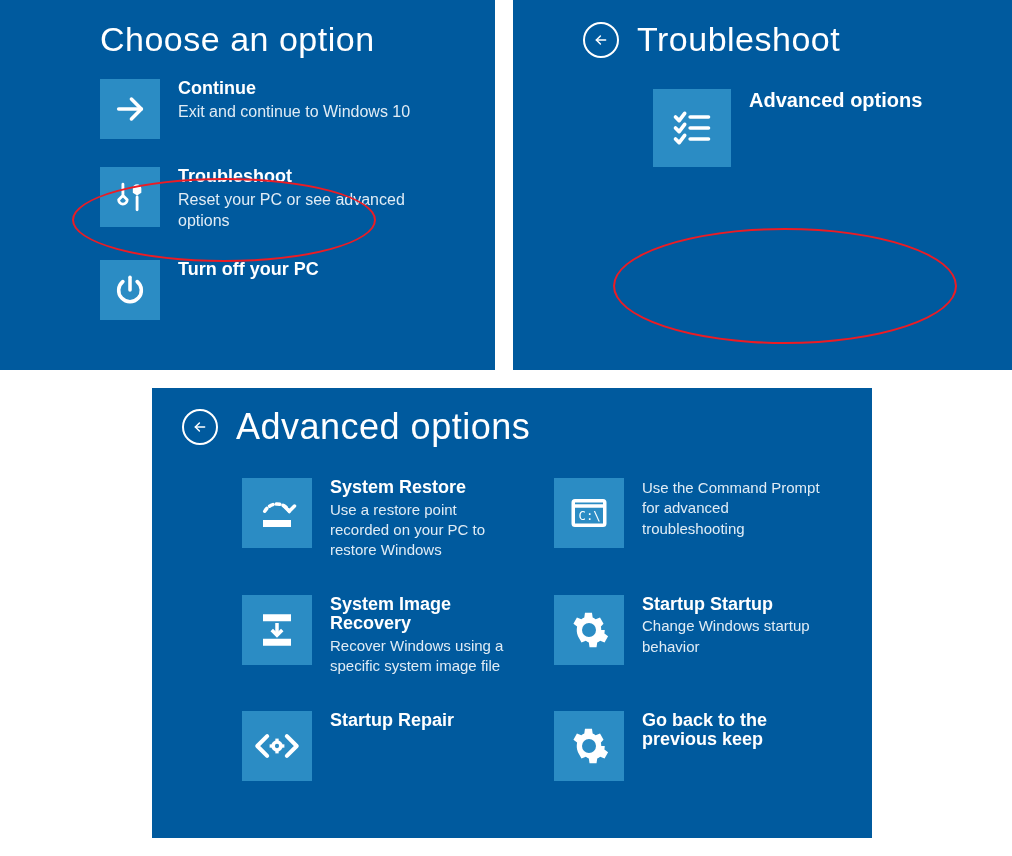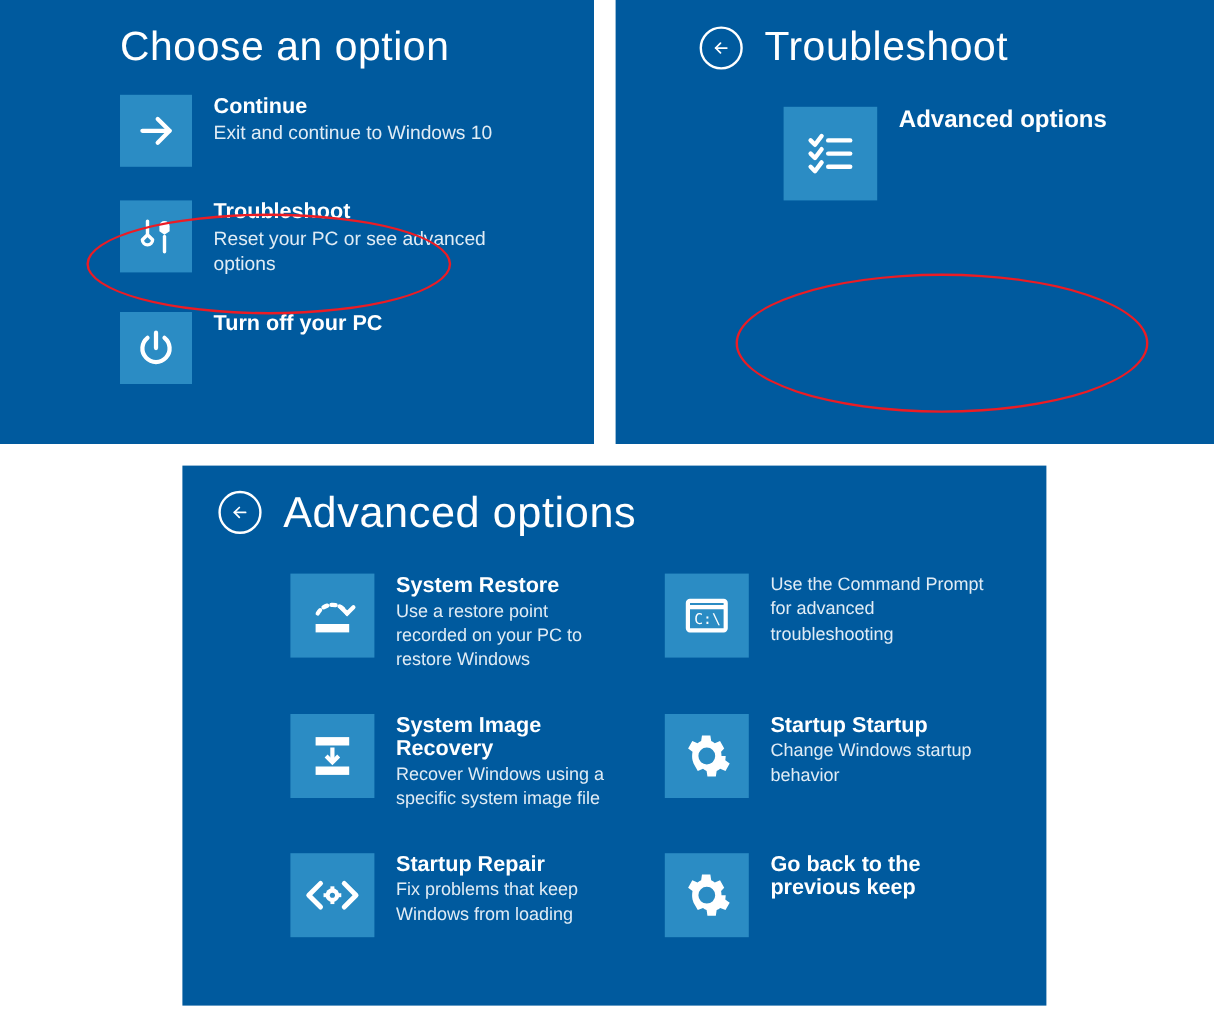--- a/index.html
+++ b/index.html
@@ -289,21 +289,20 @@
           <circle cx="14" cy="12" r="3.5" fill="#ffffff" stroke="none"></circle>
           <circle cx="14" cy="12" r="1.3" fill="#2b8cc4" stroke="none"></circle>
           <rect x="13" y="7.5" width="2" height="2" fill="#ffffff" stroke="none"></rect>
           <rect x="13" y="14.5" width="2" height="2" fill="#ffffff" stroke="none"></rect>
           <rect x="9.5" y="11" width="2" height="2" fill="#ffffff" stroke="none"></rect>
           <rect x="16.5" y="11" width="2" height="2" fill="#ffffff" stroke="none"></rect>
         </svg>
       </div>
       <div class="tile-text">
         <p class="tile-title">Startup Repair</p>
-        <p class="tile-desc">Fix problems that keep Windows from loading</p>
       </div>
     </div>
 
     <div class="tile">
       <div class="tile-icon">
         <svg width="42" height="42" viewBox="0 0 24 24" fill="#ffffff">
           <path d="M12 8a4 4 0 1 0 0 8 4 4 0 0 0 0-8zm9 4c0 .7-.1 1.3-.2 2l2.1 1.6-2 3.5-2.5-1a8 8 0 0 1-1.7 1l-.4 2.7h-4l-.4-2.7a8 8 0 0 1-1.7-1l-2.5 1-2-3.5L5.2 14A9 9 0 0 1 5 12c0-.7.1-1.3.2-2L3.1 8.4l2-3.5 2.5 1a8 8 0 0 1 1.7-1L9.7 2.2h4l.4 2.7a8 8 0 0 1 1.7 1l2.5-1 2 3.5L18.8 10c.1.7.2 1.3.2 2z"></path>
           <circle cx="12" cy="12" r="3" fill="#2b8cc4"></circle>
         </svg>
       </div>

